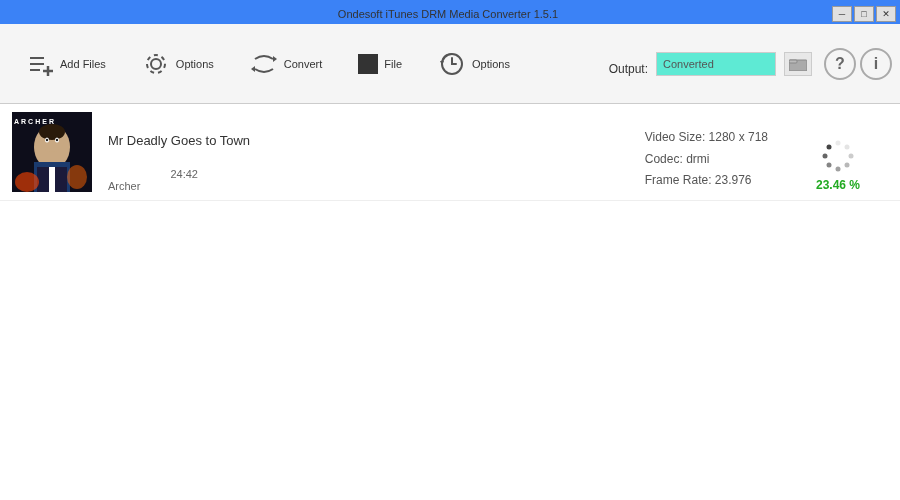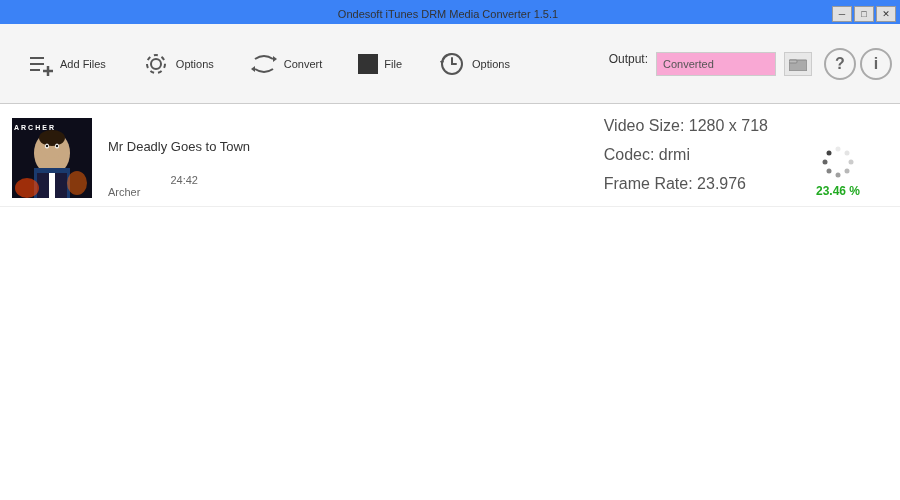--- a/index.html
+++ b/index.html
@@ -68,33 +68,33 @@
     }
     .toolbar-label {
       font-size: 11px;
       color: #333;
     }
     .toolbar-spacer {
       flex: 1;
     }
     .output-area {
       display: flex;
-      align-items: flex-start;
+      align-items: flex-end;
       gap: 8px;
       margin-right: 8px;
     }
     .output-label {
       font-size: 12px;
       color: #333;
     }
     .output-input {
       width: 120px;
       height: 24px;
       border: 1px solid #ccc;
-      background: #f9a8d4;
+      background: #5eead4;
       padding: 2px 6px;
       font-size: 11px;
       color: #555;
     }
     .folder-btn {
       width: 28px;
       height: 24px;
       border: 1px solid #ccc;
       background: #e8e8e8;
       cursor: pointer;
@@ -165,21 +165,21 @@
       margin-left: 30px;
     }
     .file-series-row {
       display: flex;
       align-items: center;
       margin-top: 8px;
     }
     .meta-info {
       text-align: left;
       color: #555;
-      font-size: 16px;
+      font-size: 12px;
       line-height: 1.8;
       margin-left: 20px;
     }
     .meta-row {
       white-space: nowrap;
     }
     .progress-area {
       display: flex;
       flex-direction: column;
       align-items: center;

